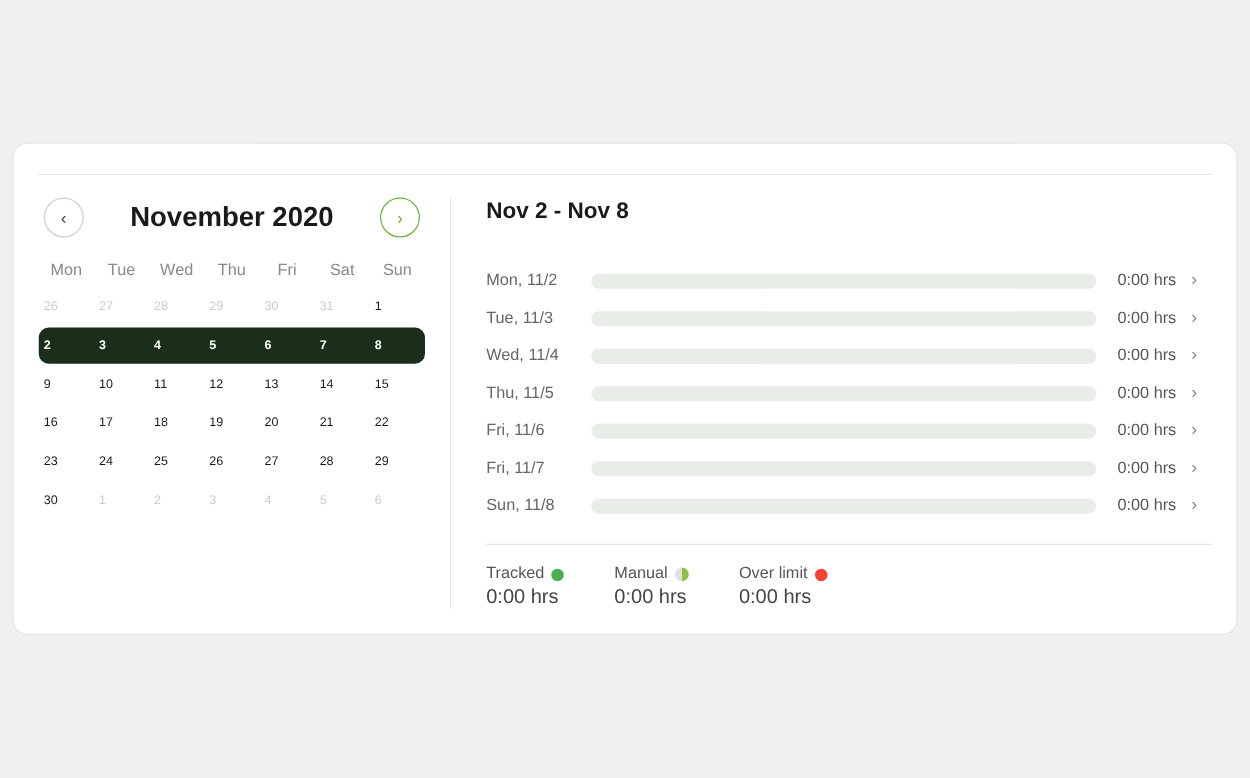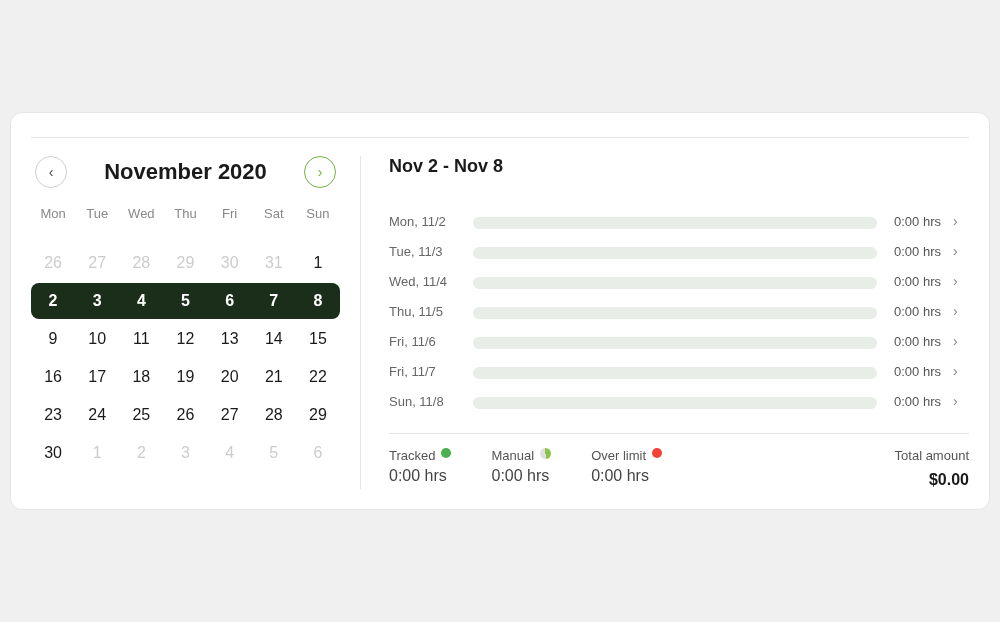--- a/index.html
+++ b/index.html
@@ -69,42 +69,41 @@
       font-size: 22px;
       font-weight: 600;
       color: #1a1a1a;
     }
     .calendar-grid {
       width: 100%;
     }
     .calendar-days-header {
       display: grid;
       grid-template-columns: repeat(7, 1fr);
-      margin-bottom: 20px;
+      margin-bottom: 4px;
     }
     .day-label {
       text-align: center;
       font-size: 13px;
       color: #888;
       padding: 4px 0;
       font-weight: 500;
     }
     .calendar-week {
       display: grid;
       grid-template-columns: repeat(7, 1fr);
       margin-bottom: 2px;
     }
     .calendar-week.selected-week {
       background: #1a2e1a;
       border-radius: 8px;
     }
     .day-cell {
-      text-align: center;
       padding: 9px 4px;
-      font-size: 16px;
+      font-size: 10px;
       color: #1a1a1a;
       cursor: pointer;
       border-radius: 6px;
     }
     .day-cell.other-month {
       color: #ccc;
     }
     .day-cell.selected-week-day {
       color: #fff;
       font-weight: 600;
@@ -167,21 +166,21 @@
     }
     .stat-item {
       display: flex;
       flex-direction: column;
       gap: 4px;
     }
     .stat-label {
       font-size: 13px;
       color: #555;
       display: flex;
-      align-items: flex-start;
+      align-items: flex-end;
       gap: 6px;
     }
     .stat-value {
       font-size: 16px;
       color: #444;
       font-weight: 400;
     }
     .stat-dot {
       width: 10px;
       height: 10px;
@@ -358,21 +357,17 @@
           </div>
           <div class="stat-value">0:00 hrs</div>
         </div>
         <div class="stat-item">
           <div class="stat-label">
             <span>Over limit</span>
             <span class="stat-dot overlimit"></span>
           </div>
           <div class="stat-value">0:00 hrs</div>
         </div>
-        <div class="total-amount-section stat-item">
-          <div class="total-label">Total amount</div>
-          <div class="total-value">$0.00</div>
-        </div>
       </div>
     </div>
 
   </div>
 </div>
 
 </body></html>

